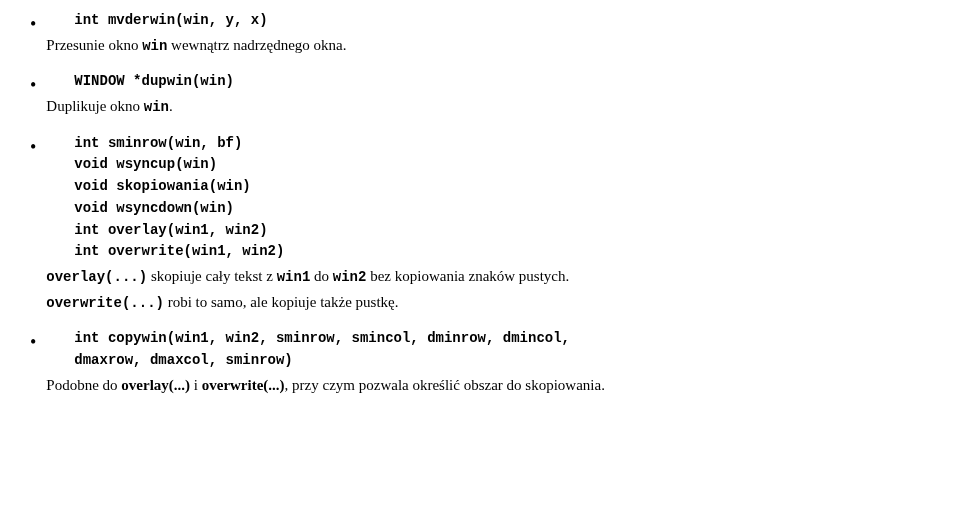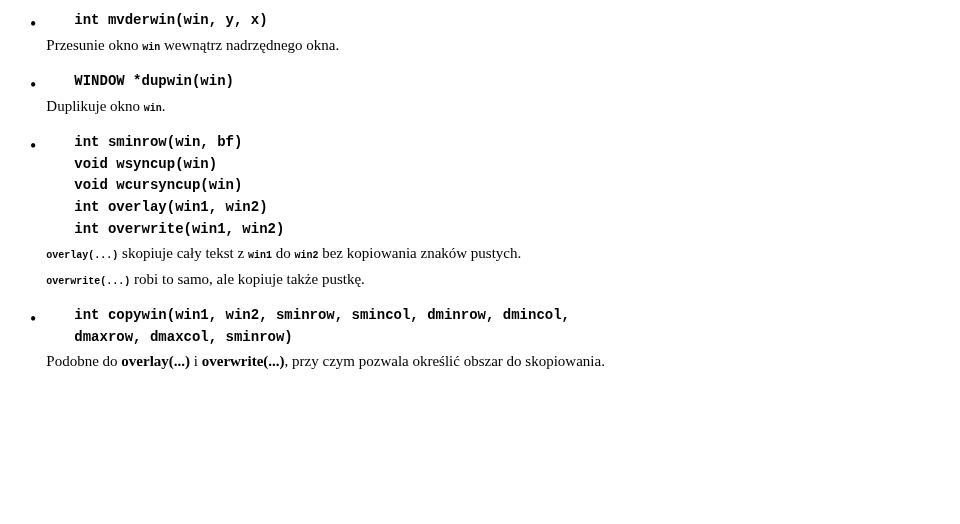--- a/index.html
+++ b/index.html
@@ -50,21 +50,21 @@
 
     .desc {
       font-family: Georgia, 'Times New Roman', serif;
       font-size: 15px;
       margin-top: 2px;
     }
 
     .desc .code-inline {
       font-family: 'Courier New', Courier, monospace;
       font-weight: bold;
-      font-size: 10px;
+      font-size: 14px;
     }
   </style>
 </head>
 <body>
 
 <div class="section">
   <span class="bullet">•</span>
   <div class="content">
     <span class="code content-line">int mvderwin(win, y, x)</span>
     <div class="desc">
@@ -81,21 +81,22 @@
       Duplikuje okno <span class="code-inline">win</span>.
     </div>
   </div>
 </div>
 
 <div class="section">
   <span class="bullet">•</span>
   <div class="content">
     <span class="code content-line">int sminrow(win, bf)</span>
     <span class="code content-line">void wsyncup(win)</span>
-    <span class="code content-line">void wcursyncup(win)</span>
+    <span class="code content-line">void skopiowania(win)</span>
+    <span class="code content-line">void wsyncdown(win)</span>
     <span class="code content-line">int overlay(win1, win2)</span>
     <span class="code content-line">int overwrite(win1, win2)</span>
     <div class="desc">
       <span class="code-inline">overlay(...)</span> skopiuje cały tekst z <span class="code-inline">win1</span> do <span class="code-inline">win2</span> bez kopiowania znaków pustych.
     </div>
     <div class="desc">
       <span class="code-inline">overwrite(...)</span> robi to samo, ale kopiuje także pustkę.
     </div>
   </div>
 </div>

